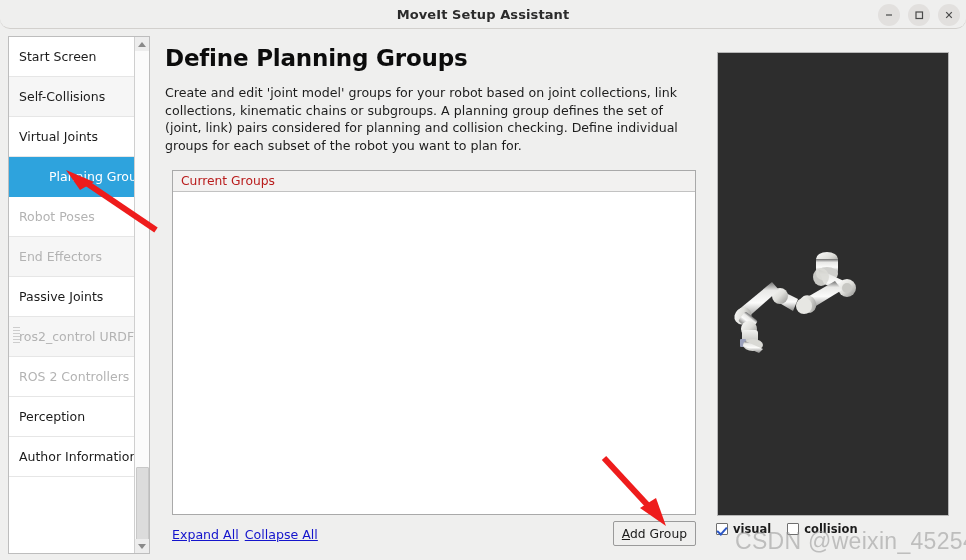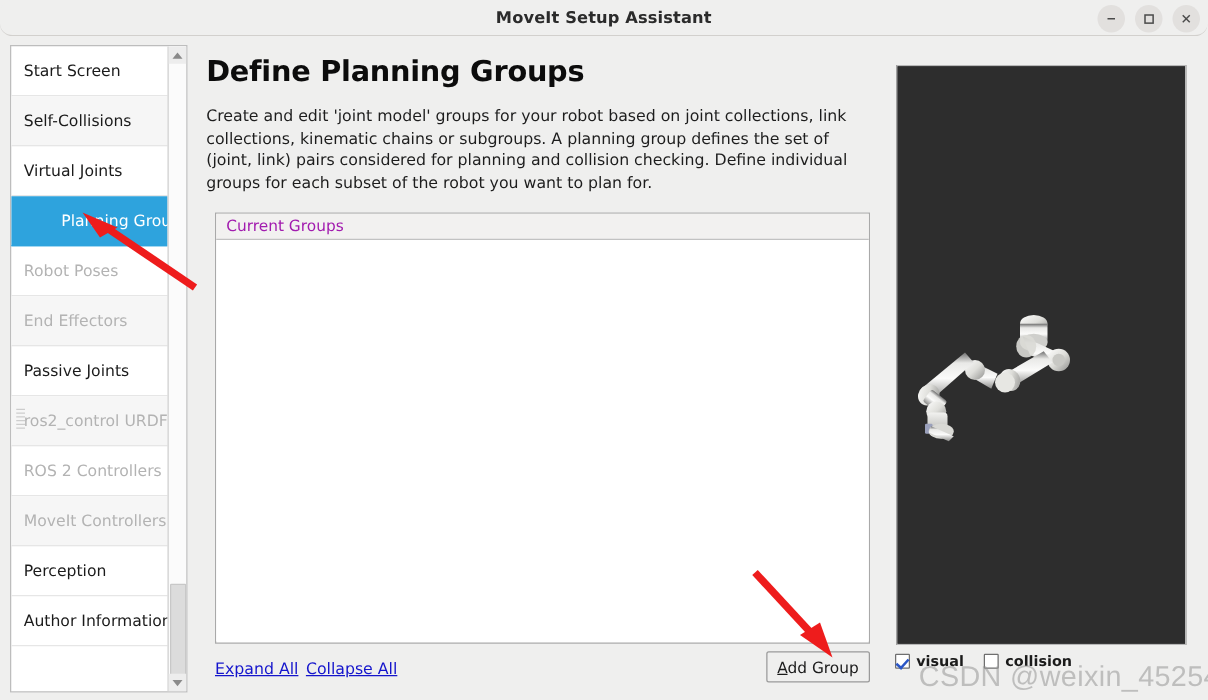--- a/index.html
+++ b/index.html
@@ -101,21 +101,21 @@
 
   .groups-panel {
     position: absolute; left: 14px; top: 134px;
     width: 524px; height: 345px;
     background: #ffffff; border: 1px solid #a9a9a9;
   }
   .groups-header {
     height: 21px; background: #f2f1f0;
     border-bottom: 1px solid #c2c2c2;
     display: flex; align-items: center; padding-left: 8px;
-    font-size: 12.3px; color: #a21caf;
+    font-size: 12.3px; color: #b91c1c;
   }
   .groups-body { height: calc(100% - 22px); background: #ffffff; }
 
   .bottom-row {
     position: absolute; left: 14px; top: 485px; width: 524px; height: 30px;
   }
   .link {
     font-size: 12.6px; color: #1414cc; text-decoration: underline;
     cursor: pointer;
   }
@@ -222,23 +222,20 @@
         <span>End Effectors</span>
       </div>
       <div class="side-item">
         <span>Passive Joints</span>
       </div>
       <div class="side-item alt disabled">
         <span>ros2_control URDF M</span>
       </div>
       <div class="side-item disabled">
         <span>ROS 2 Controllers</span>
-      </div>
-      <div class="side-item alt disabled">
-        <span>MoveIt Controllers</span>
       </div>
       <div class="side-item">
         <span>Perception</span>
       </div>
       <div class="side-item">
         <span>Author Information</span>
       </div>
     </div>
 
   <div class="sb-track">

